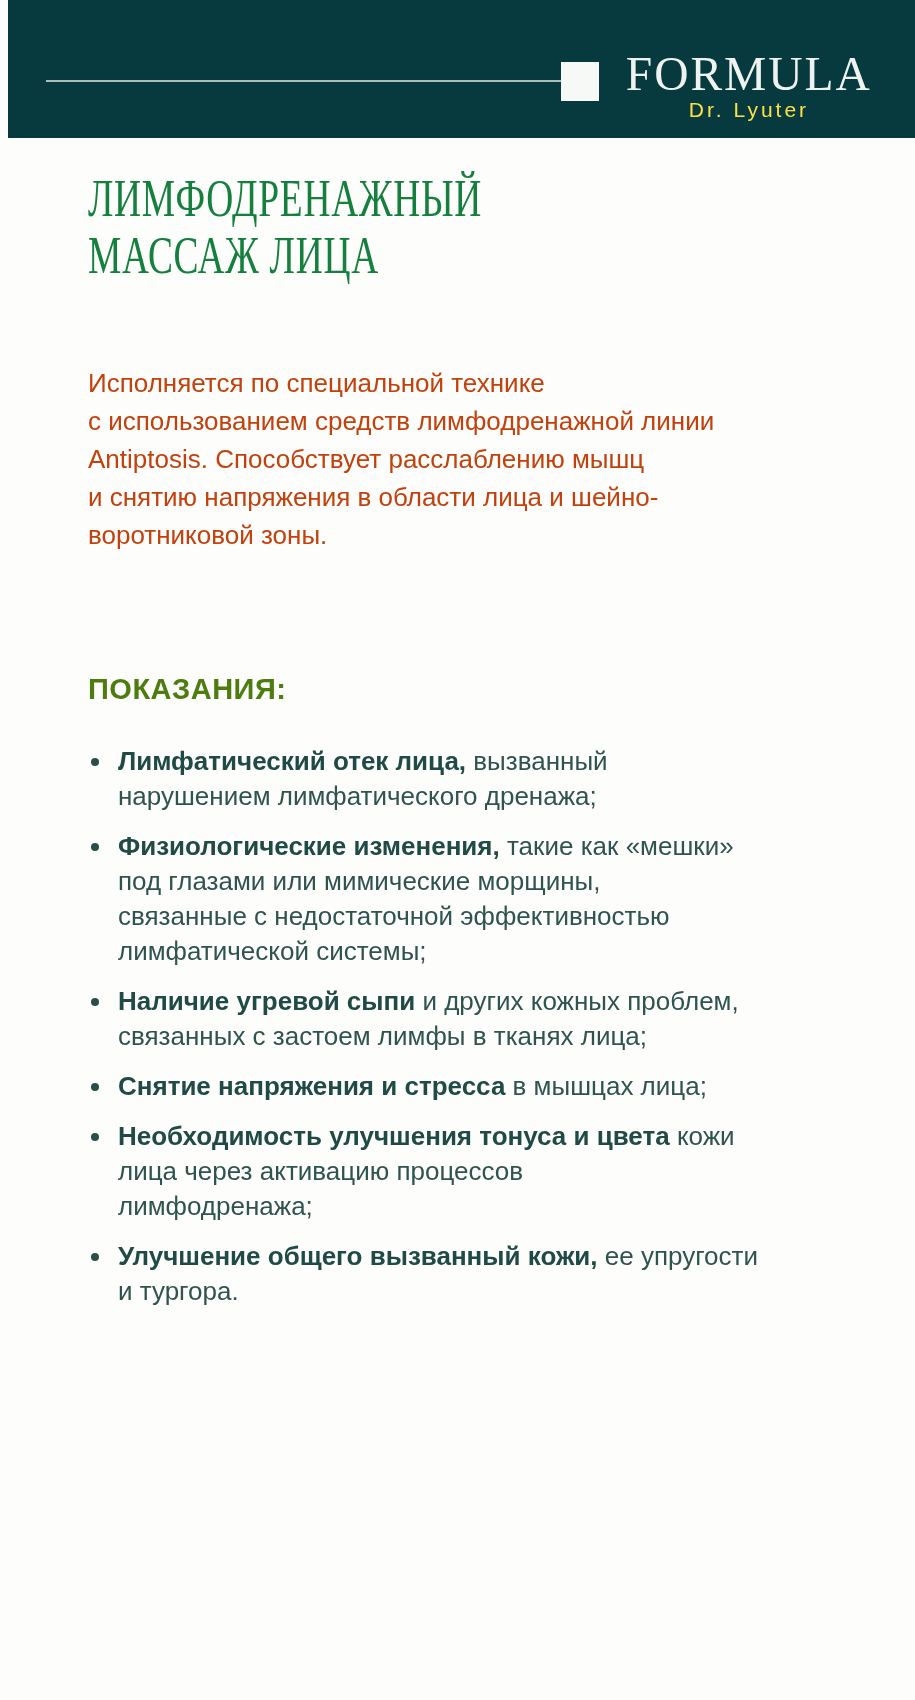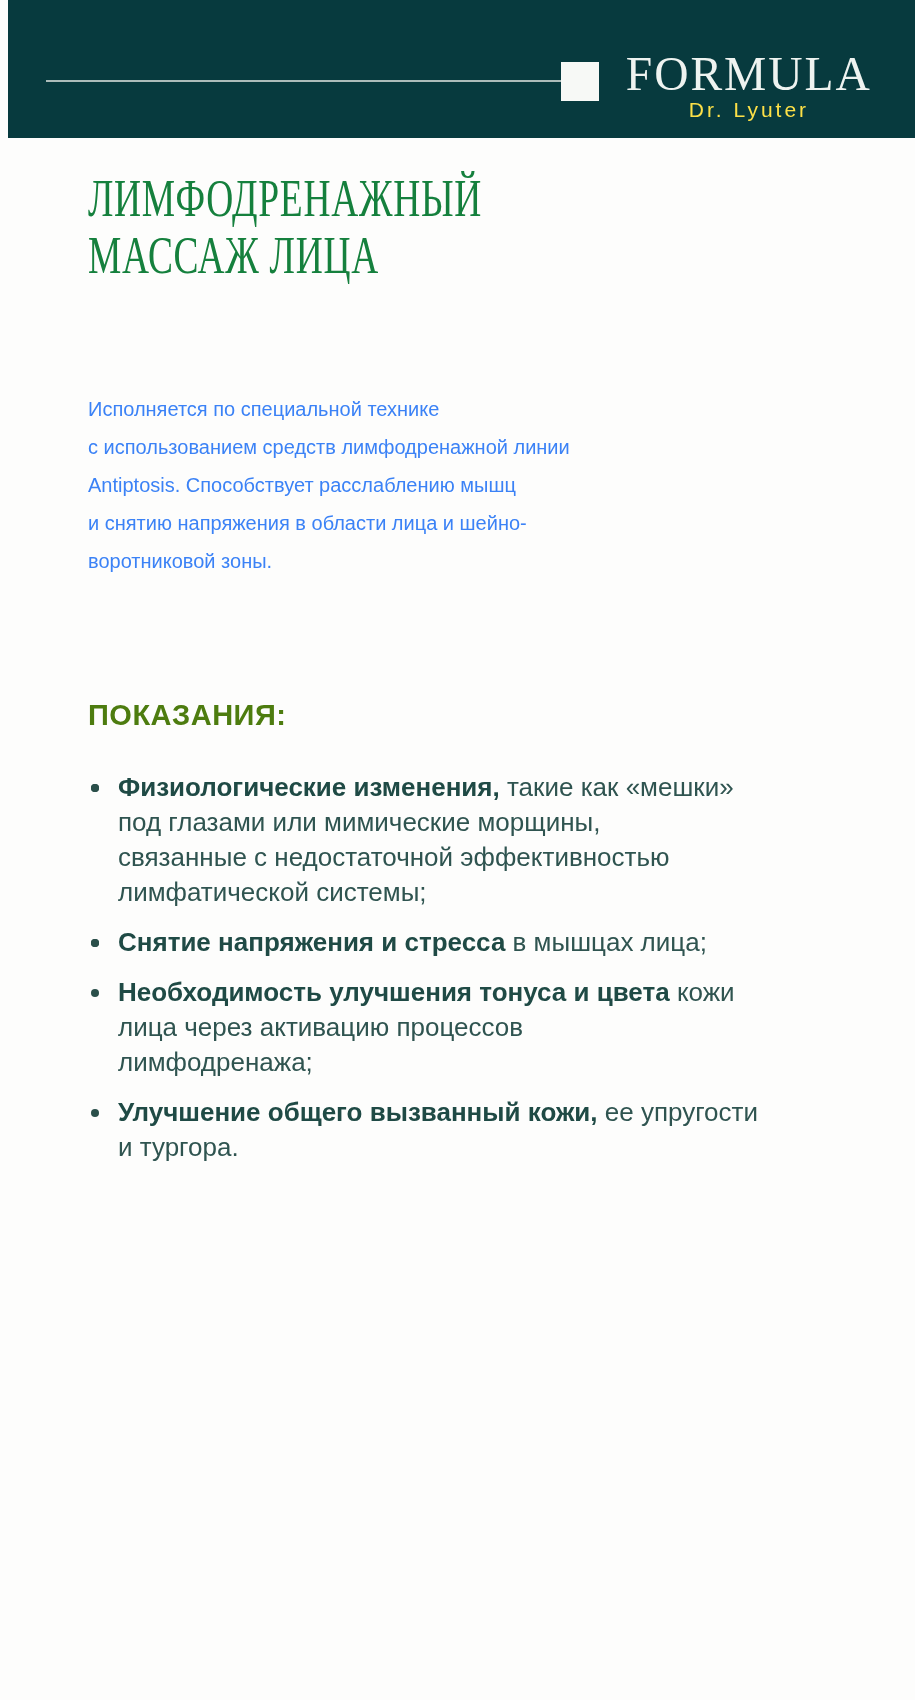--- a/index.html
+++ b/index.html
@@ -77,25 +77,25 @@
     color: #15803d;
     letter-spacing: 1px;
   }
   .title .tline {
     display: block;
     transform: scaleX(0.72);
     transform-origin: left center;
     white-space: nowrap;
   }
   .intro {
-    margin: 106px 0 0 0;
-    font-size: 20px;
+    margin: 80px 0 0 0;
+    font-size: 26px;
     line-height: 38px;
     white-space: pre-line;
-    color: #3b82f6;
+    color: #c2410c;
   }
   .section-heading {
     margin: 118px 0 0 0;
     font-size: 29px;
     line-height: 34px;
     font-weight: bold;
     letter-spacing: 0.5px;
     color: #4d7c0f;
   }
   .bullets {
@@ -144,26 +144,28 @@
 
     <p class="intro">Исполняется по специальной технике
 с использованием средств лимфодренажной линии
 Antiptosis. Способствует расслаблению мышц
 и снятию напряжения в области лица и шейно-
 воротниковой зоны.</p>
 
     <h2 class="section-heading">ПОКАЗАНИЯ:</h2>
 
     <ul class="bullets">
-      <li><span class="bullet-dot"></span></li>
+      <li><span class="bullet-dot"></span><span class="li-text"><b>Лимфатический отек лица,</b><span> вызванный
+нарушением лимфатического дренажа;</span></span></li>
       <li><span class="bullet-dot"></span><span class="li-text"><b>Физиологические изменения,</b><span> такие как «мешки»
 под глазами или мимические морщины,
 связанные с недостаточной эффективностью
 лимфатической системы;</span></span></li>
-      <li><span class="bullet-dot"></span></li>
+      <li><span class="bullet-dot"></span><span class="li-text"><b>Наличие угревой сыпи</b><span> и других кожных проблем,
+связанных с застоем лимфы в тканях лица;</span></span></li>
       <li><span class="bullet-dot"></span><span class="li-text"><b>Снятие напряжения и стресса</b><span> в мышцах лица;</span></span></li>
       <li><span class="bullet-dot"></span><span class="li-text"><b>Необходимость улучшения тонуса и цвета</b><span> кожи
 лица через активацию процессов
 лимфодренажа;</span></span></li>
       <li><span class="bullet-dot"></span><span class="li-text"><b>Улучшение общего вызванный кожи,</b><span> ее упругости
 и тургора.</span></span></li>
     </ul>
 
   </main>
 

